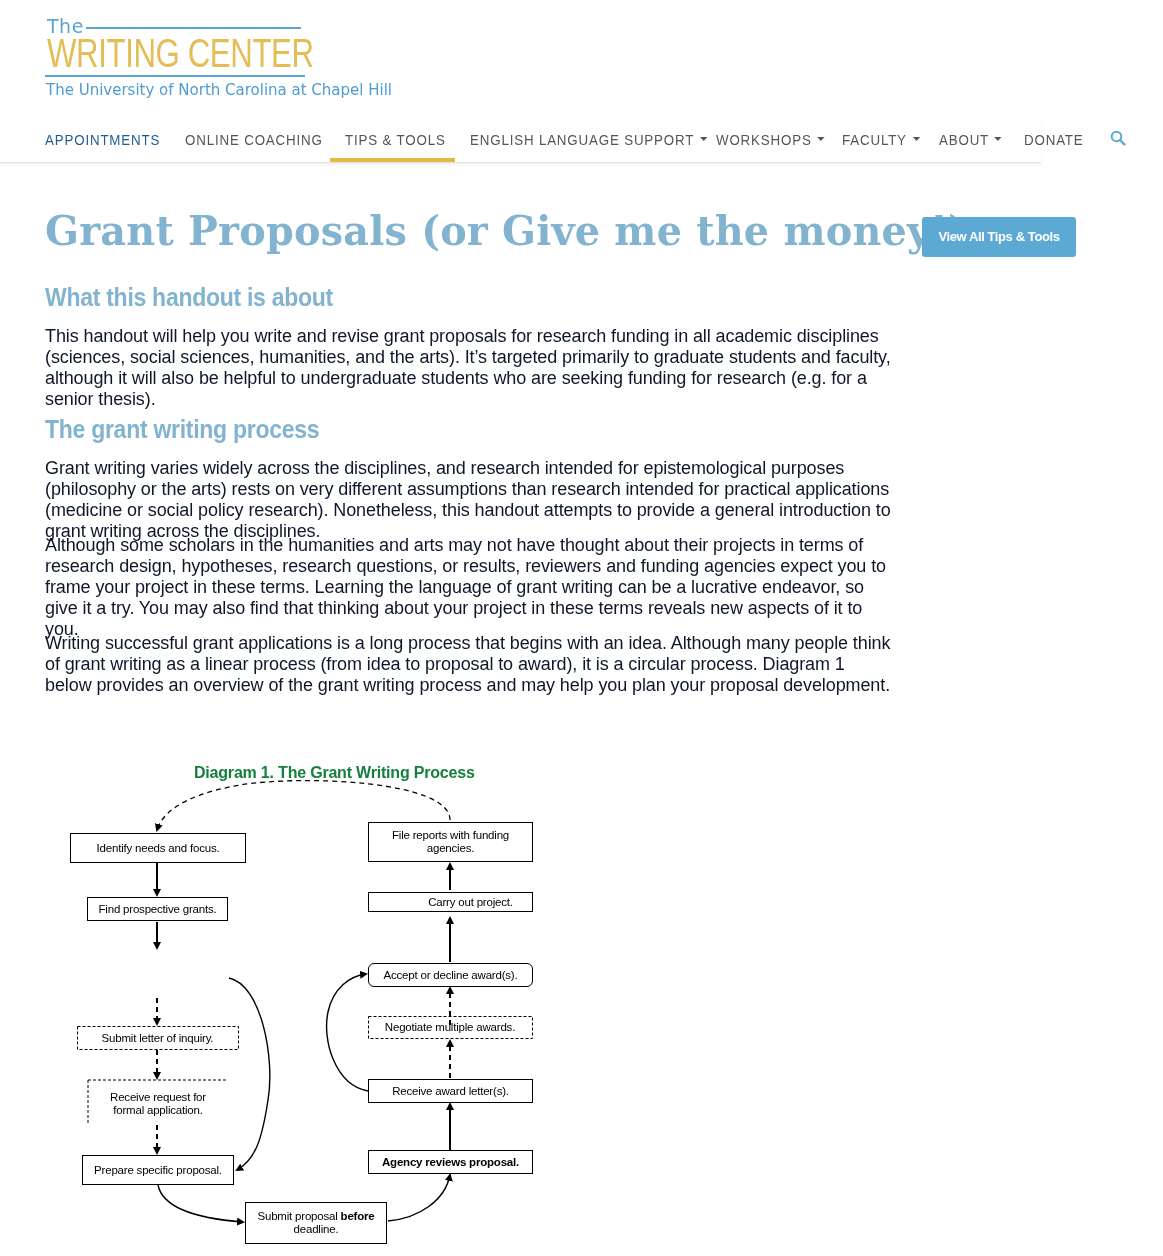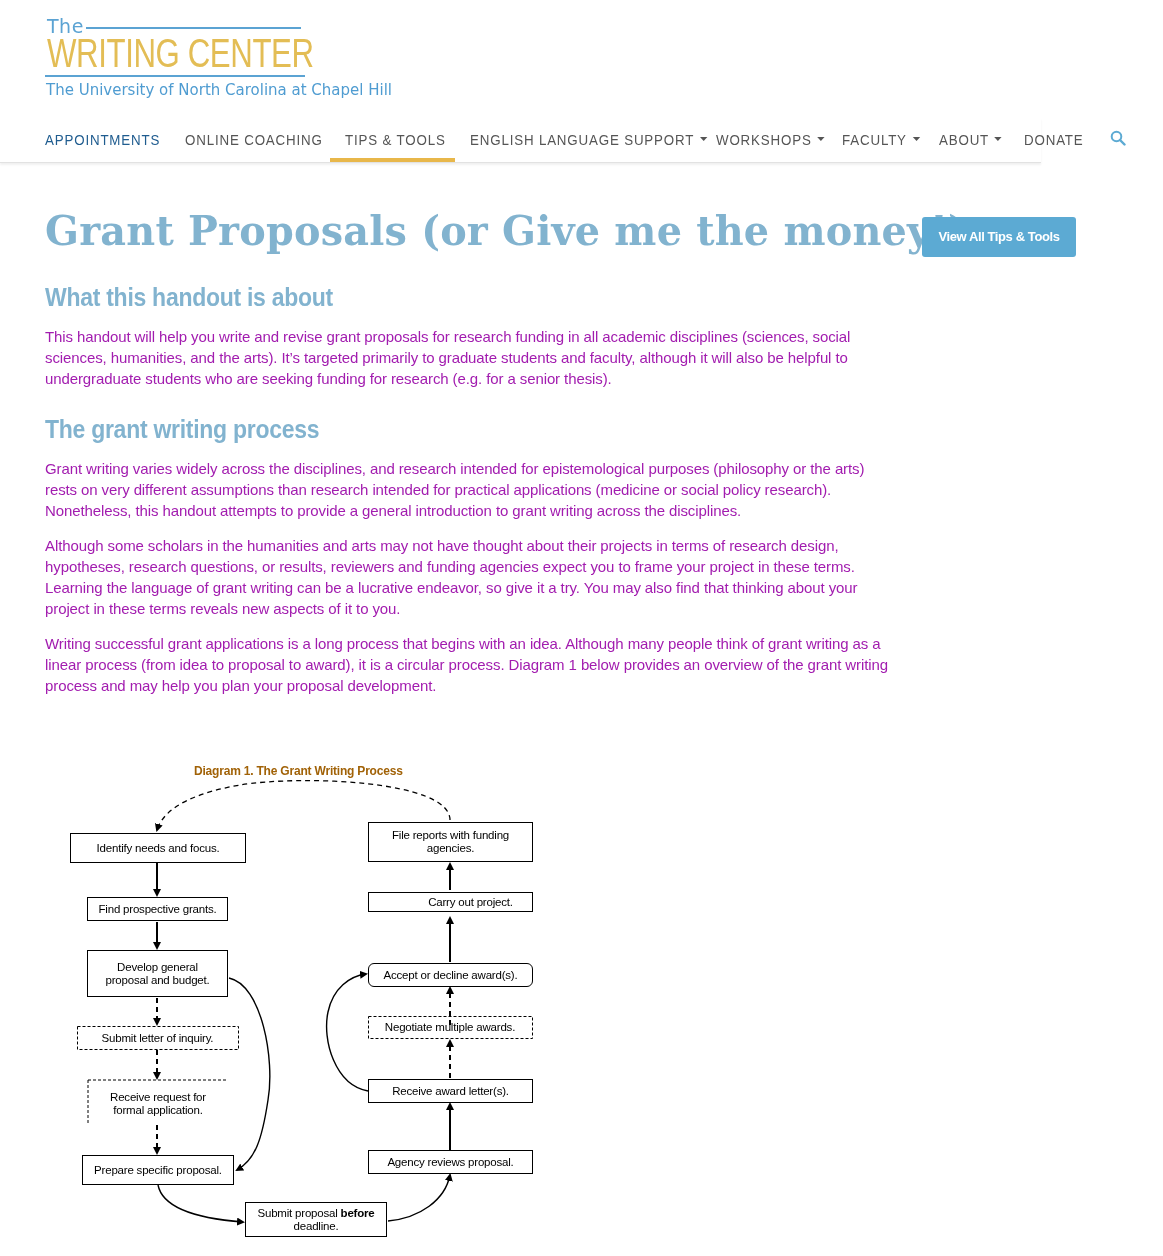--- a/index.html
+++ b/index.html
@@ -19,28 +19,28 @@
   .nav-item { position: absolute; top: 0; height: 44px; line-height: 44px; font-family: "Liberation Sans", sans-serif; font-size: 14.5px; letter-spacing: 0.9px; color: #555; white-space: nowrap; transform: scaleX(0.92); transform-origin: left center; cursor: pointer; }
   .nav-item.appointments { color: #1f5c8f; }
   .nav-item .caret { display: inline-block; width: 0; height: 0; border-left: 4px solid transparent; border-right: 4px solid transparent; border-top: 4px solid #555; margin-left: 6px; vertical-align: middle; position: relative; top: -2px; }
   .active-bar { position: absolute; left: 330px; top: 158px; width: 125px; height: 4px; background: #e8b74a; }
   .search-icon { position: absolute; left: 1110px; top: 130px; width: 16px; height: 16px; cursor: pointer; }
 
   
   .page-title { position: absolute; left: 45px; top: 207px; font-family: "DejaVu Serif", serif; font-size: 41px; color: #82b3cf; white-space: nowrap; letter-spacing: 0.2px; transform: scaleX(0.97); transform-origin: left top; }
   .view-all-btn { position: absolute; left: 922px; top: 217px; width: 154px; height: 40px; background: #5caad3; border-radius: 3px; color: #fff; font-family: "Liberation Sans", sans-serif; font-size: 13px; font-weight: bold; line-height: 40px; text-align: center; letter-spacing: -0.4px; cursor: pointer; }
   .h2 { position: absolute; left: 45px; font-family: "Liberation Sans", sans-serif; font-weight: bold; font-size: 25px; color: #82b3cf; white-space: nowrap; letter-spacing: -0.3px; transform: scaleX(0.92); transform-origin: left top; }
-  .para { position: absolute; left: 45px; width: 850px; font-family: "Liberation Sans", sans-serif; font-size: 15px; line-height: 21px; color: #a21caf; letter-spacing: -0.1px; }
+  .para { position: absolute; left: 45px; width: 850px; font-family: "Liberation Sans", sans-serif; font-size: 18px; line-height: 21px; color: #0f172a; letter-spacing: -0.1px; }
 
   
   .diagram { position: absolute; left: 0; top: 740px; width: 600px; height: 516px; }
   .diagram svg { position: absolute; left: 0; top: 0; }
   .dbox { position: absolute; font-family: "Liberation Sans", sans-serif; font-size: 11.5px; color: #000; text-align: center; line-height: 13px; display: flex; align-items: center; justify-content: center; background: transparent; letter-spacing: -0.2px; }
   .dbox.solid { border: 1px solid #000; }
-  .dtitle { position: absolute; left: 194px; top: 24px; font-family: "Liberation Sans", sans-serif; font-weight: bold; font-size: 12px; color: #a16207; white-space: nowrap; letter-spacing: -0.2px; }
+  .dtitle { position: absolute; left: 194px; top: 24px; font-family: "Liberation Sans", sans-serif; font-weight: bold; font-size: 16px; color: #15803d; white-space: nowrap; letter-spacing: -0.2px; }
 </style>
 </head>
 <body>
 
 <div class="logo">
   <span class="the">The</span>
   <div class="topline"></div>
   <span class="wc">WRITING CENTER</span>
   <div class="botline"></div>
   <span class="unc">The University of North Carolina at Chapel Hill</span>
@@ -107,27 +107,26 @@
 
     <rect x="77.5" y="286.5" width="161" height="23" fill="none" stroke="#000" stroke-width="1" stroke-dasharray="3,2"></rect>
     <path d="M88,340 L88,385 M88,340 L228,340" fill="none" stroke="#000" stroke-width="1" stroke-dasharray="3,2"></path>
     <rect x="368.5" y="276.5" width="164" height="22" fill="none" stroke="#000" stroke-width="1" stroke-dasharray="3,2"></rect>
   </svg>
 
   <div class="dtitle">Diagram 1.  The Grant Writing Process</div>
 
   <div class="dbox solid" style="left:70px; top:93px; width:176px; height:30px;">Identify needs and focus.</div>
   <div class="dbox solid" style="left:87px; top:157px; width:141px; height:24px;">Find prospective grants.</div>
-  <div class="dbox solid" style="left:87px; top:210px; width:141px; height:47px; padding:0 14px;">Develop general proposal and budget.</div>
   <div class="dbox" style="left:77px; top:287px; width:161px; height:22px;">Submit letter of inquiry.</div>
   <div class="dbox" style="left:88px; top:345px; width:140px; height:38px; padding:0 18px;">Receive request for formal application.</div>
   <div class="dbox solid" style="left:82px; top:415px; width:152px; height:30px;">Prepare specific proposal.</div>
-  <div class="dbox solid" style="left:245px; top:462px; width:142px; height:35px; flex-direction:column;">
+  <div class="dbox solid" style="left:245px; top:462px; width:142px; height:42px; flex-direction:column;">
     <span><span>Submit proposal </span><b>before</b></span>
     <span>deadline.</span>
   </div>
-  <div class="dbox solid" style="left:368px; top:410px; width:165px; height:24px;">Agency reviews proposal.</div>
+  <div class="dbox solid" style="left:368px; top:410px; width:165px; height:24px;font-weight:bold;">Agency reviews proposal.</div>
   <div class="dbox solid" style="left:368px; top:339px; width:165px; height:24px;">Receive award letter(s).</div>
   <div class="dbox" style="left:368px; top:277px; width:164px; height:21px;">Negotiate multiple awards.</div>
   <div class="dbox solid" style="left:368px; top:223px; width:165px; height:24px;border-radius:6px;">Accept or decline award(s).</div>
   <div class="dbox solid" style="left:368px; top:152px; width:165px; height:20px;padding-left:40px;">Carry out project.</div>
   <div class="dbox solid" style="left:368px; top:82px; width:165px; height:40px; padding:0 14px;">File reports with funding agencies.</div>
 </div>
 
 </body></html>

